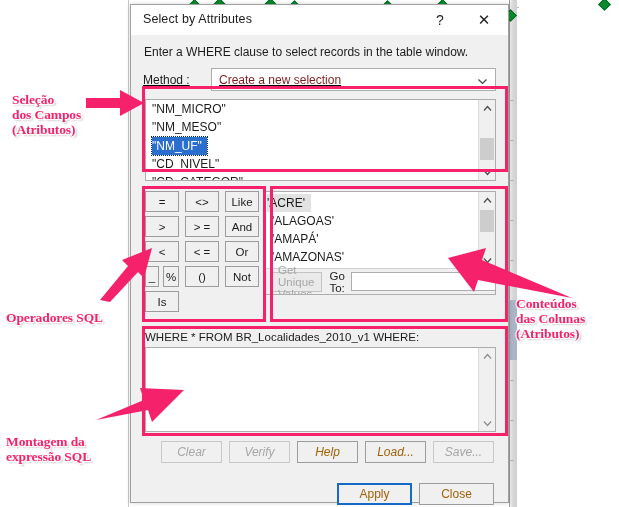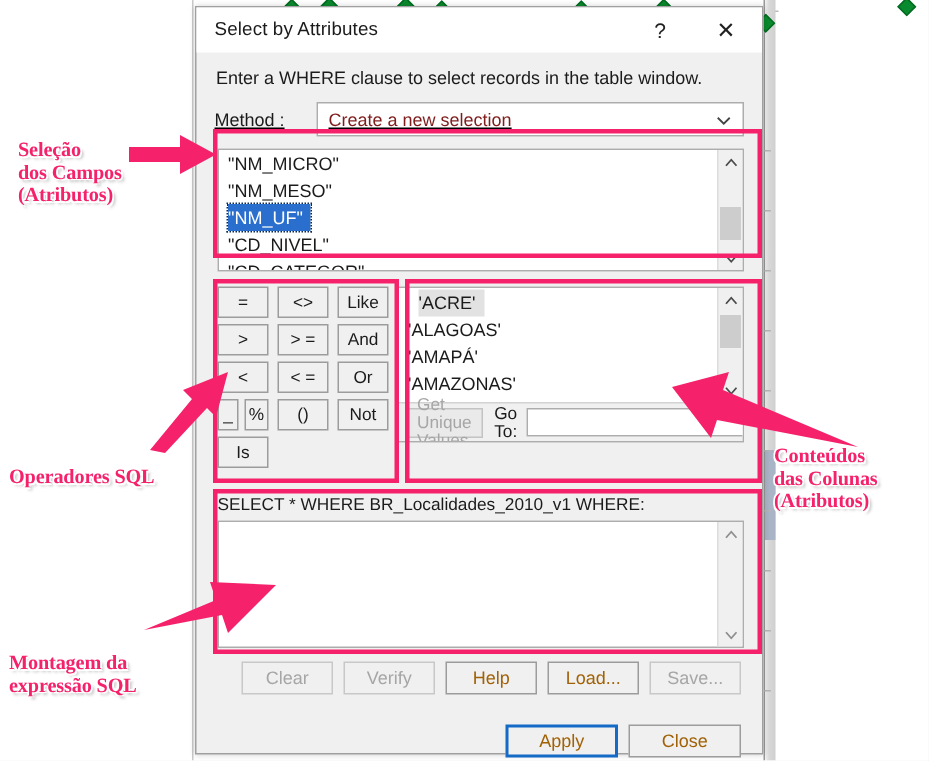--- a/index.html
+++ b/index.html
@@ -74,21 +74,21 @@
     background:#fff;border:1px solid #adadad;position:relative;
     box-sizing:border-box;overflow:hidden;
   }
   .listbox ul{list-style:none;margin:0;padding:0;}
   .listbox li{
     font-size:12px;color:#1b1b1b;padding:1px 0 1px 6px;height:16px;line-height:16px;
     white-space:nowrap;
   }
   .listbox li.sel-blue{background:#2a6fce;color:#fff;display:inline-block;padding-right:5px;
     outline:1px dotted #0b2a52;margin-left:6px;padding-left:0;}
-  .listbox li.sel-grey{background:#e2e2e2;display:inline-block;padding-right:6px;margin-left:13px;padding-left:0;}
+  .listbox li.sel-grey{background:#e2e2e2;display:inline-block;padding-right:6px;margin-left:1px;padding-left:0;}
 
   .vscroll{
     position:absolute;right:0;top:0;width:16px;bottom:0;background:#f0f0f0;
     border-left:1px solid #dcdcdc;
   }
   .vscroll .arrow{
     position:absolute;left:0;width:16px;height:16px;
     display:flex;align-items:center;justify-content:center;
   }
   .vscroll .arrow.up{top:0;} .vscroll .arrow.down{bottom:0;}
@@ -277,42 +277,42 @@
         </div>
         <div class="footer">
           <div class="guv-btn">Get Unique Values</div>
           <div class="goto-label">Go To:</div>
           <input class="goto-input" type="text" value="" style="">
         </div>
       </div>
     </div>
 
     <div style="position:relative;margin-left:-12px;height:14px;">
-      <div class="sqlhdr" style="position:absolute;left:14px;top:0;">SELECT * WHERE BR_Localidades_2010_v1 WHERE:</div>
+      <div class="sqlhdr" style="position:absolute;left:14px;top:0;">WHERE * FROM BR_Localidades_2010_v1 WHERE:</div>
     </div>
 
     <div style="position:relative;height:92px;margin-left:-12px;margin-top:2px;">
       <div class="listbox" id="sqlbox">
         <div style="position:absolute;left:4px;top:2px;font-size:12px;color:#1b1b1b;"></div>
         <div class="vscroll">
           <div class="arrow up">
             <svg width="9" height="7" viewBox="0 0 9 7">
                 <polyline points="1,5.5 4.5,1.5 8,5.5" fill="none" stroke="#8e8e8e" stroke-width="1.2"></polyline>
               </svg>
           </div>
           <div class="arrow down">
             <svg width="9" height="7" viewBox="0 0 9 7">
                 <polyline points="1,1.5 4.5,5.5 8,1.5" fill="none" stroke="#8e8e8e" stroke-width="1.2"></polyline>
               </svg>
           </div>
         </div>
       </div>
     </div>
 
-    <div class="btnrow" style="margin-left:18px;margin-right:2px;margin-top:2px;">
+    <div class="btnrow" style="margin-left:18px;margin-right:2px;margin-top:2px;font-style:italic;">
       <div class="dlgbtn dis">Clear</div>
       <div class="dlgbtn dis">Verify</div>
       <div class="dlgbtn">Help</div>
       <div class="dlgbtn">Load...</div>
       <div class="dlgbtn dis">Save...</div>
     </div>
 
     <div class="btnrow" style="justify-content:flex-end;margin-right:2px;margin-top:20px;">
       <div class="dlgbtn wide primary">Apply</div>
       <div class="dlgbtn wide">Close</div>

